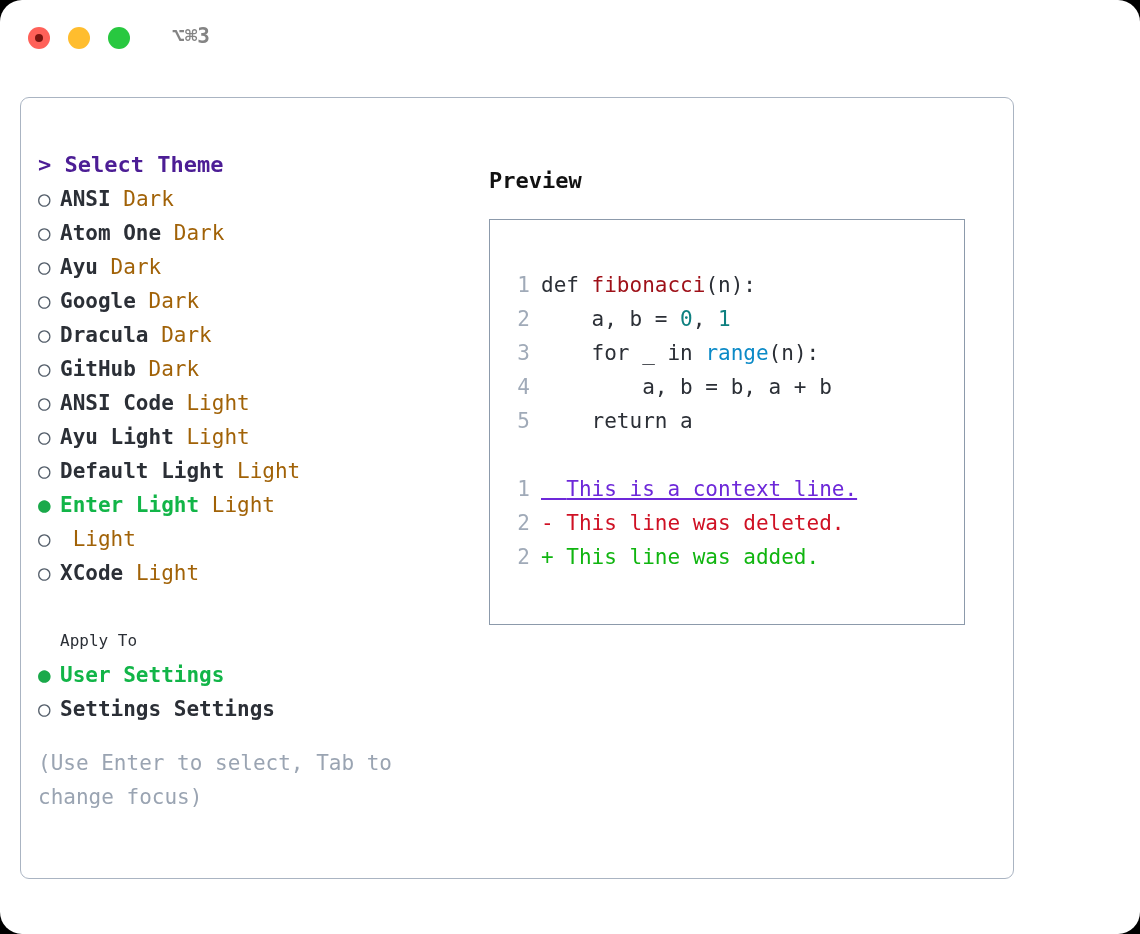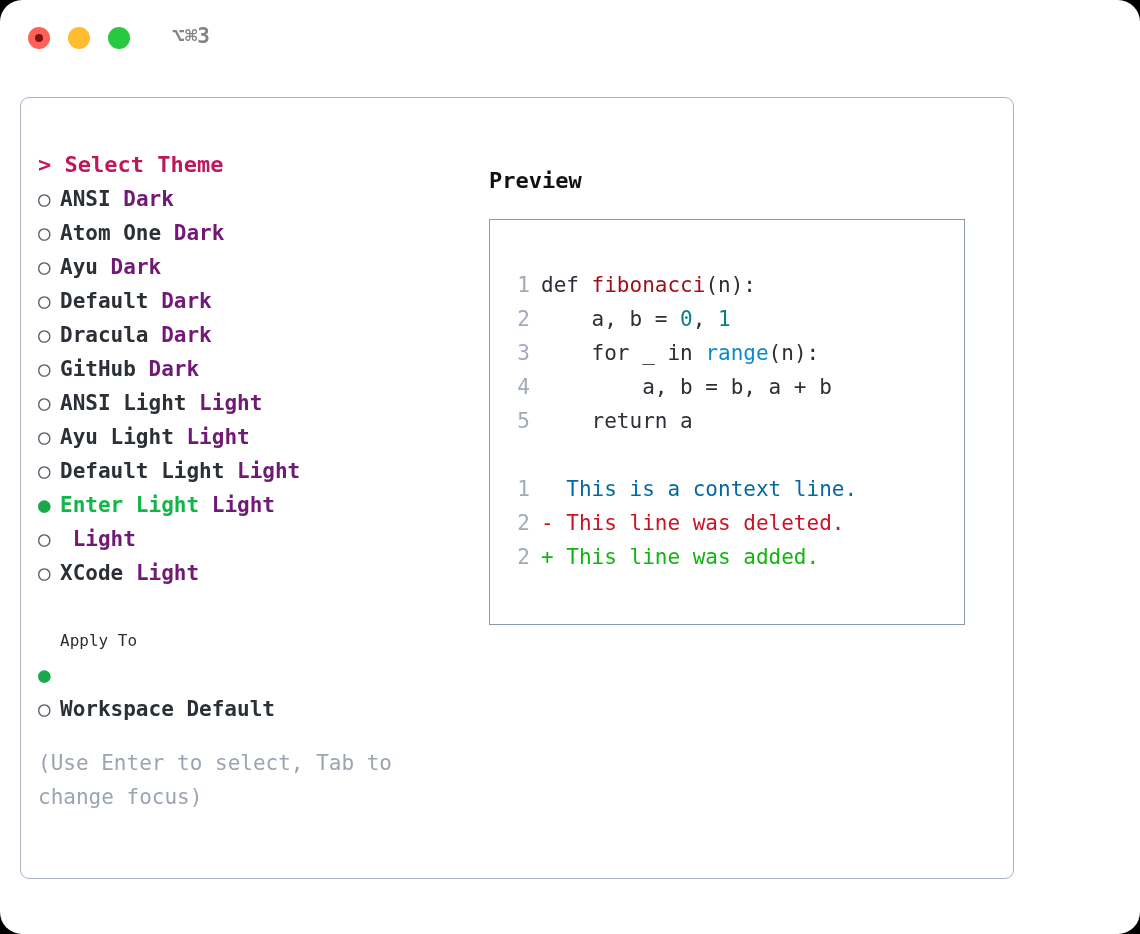--- a/index.html
+++ b/index.html
@@ -71,21 +71,21 @@
 
   
   #left-col {
     position: absolute;
     left: 17px; top: 50px;
     width: 430px;
   }
   #theme-header {
     font-size: 22px;
     font-weight: bold;
-    color: #be185d;
+    color: #4c1d95;
     white-space: pre;
     line-height: 34px;
     height: 34px;
   }
   .opt-row {
     display: flex;
     align-items: baseline;
     line-height: 34px;
     height: 34px;
     font-size: 21px;
@@ -94,21 +94,21 @@
   .bullet {
     display: inline-block;
     width: 22px;
     flex: 0 0 22px;
     font-size: 21px;
     color: #555f6b;
   }
   .bullet.sel { color: #1aa94a; }
   .opt-name { color: #2b2f36; font-weight: bold; }
   .opt-row.selected .opt-name { color: #12b548; }
-  .opt-variant { color: #701a75; font-weight: bold; }
+  .opt-variant { color: #a16207; }
 
   #apply-block { margin-top: 34px; }
   #apply-header {
     font-size: 16px;
     color: #2b2f36;
     line-height: 34px;
     height: 34px;
     padding-left: 22px;
     white-space: pre;
   }
@@ -159,21 +159,21 @@
     width: 28px;
     flex: 0 0 28px;
     text-align: right;
     color: #a0aab8;
     margin-right: 11px;
   }
   .code-text { color: #2b2f36; }
   .tok-func { color: #9e1018; }
   .tok-num  { color: #0e8080; }
   .tok-call { color: #0b8ac7; }
-  .diff-ctx { color: #0369a1; }
+  .diff-ctx { color: #6d28d9; text-decoration: underline; }
   .diff-del { color: #cf1124; }
   .diff-add { color: #10b510; }
   .blank-line { height: 34px; }
 </style>
 </head>
 <body>
 
 <div id="window">
 
   <div id="titlebar">
@@ -184,36 +184,36 @@
   </div>
 
   <div id="panel">
 
     <div id="left-col">
       <div id="theme-header">&gt; Select Theme</div>
       <div id="theme-list">
           <div class="opt-row"><span class="bullet">○</span><span class="opt-name">ANSI</span><span> </span><span class="opt-variant">Dark</span></div>
           <div class="opt-row"><span class="bullet">○</span><span class="opt-name">Atom One</span><span> </span><span class="opt-variant">Dark</span></div>
           <div class="opt-row"><span class="bullet">○</span><span class="opt-name">Ayu</span><span> </span><span class="opt-variant">Dark</span></div>
-          <div class="opt-row"><span class="bullet">○</span><span class="opt-name">Default</span><span> </span><span class="opt-variant">Dark</span></div>
+          <div class="opt-row"><span class="bullet">○</span><span class="opt-name">Google</span><span> </span><span class="opt-variant">Dark</span></div>
           <div class="opt-row"><span class="bullet">○</span><span class="opt-name">Dracula</span><span> </span><span class="opt-variant">Dark</span></div>
           <div class="opt-row"><span class="bullet">○</span><span class="opt-name">GitHub</span><span> </span><span class="opt-variant">Dark</span></div>
-          <div class="opt-row"><span class="bullet">○</span><span class="opt-name">ANSI Light</span><span> </span><span class="opt-variant">Light</span></div>
+          <div class="opt-row"><span class="bullet">○</span><span class="opt-name">ANSI Code</span><span> </span><span class="opt-variant">Light</span></div>
           <div class="opt-row"><span class="bullet">○</span><span class="opt-name">Ayu Light</span><span> </span><span class="opt-variant">Light</span></div>
           <div class="opt-row"><span class="bullet">○</span><span class="opt-name">Default Light</span><span> </span><span class="opt-variant">Light</span></div>
           <div class="opt-row selected"><span class="bullet sel">●</span><span class="opt-name">Enter Light</span><span> </span><span class="opt-variant">Light</span></div>
           <div class="opt-row"><span class="bullet">○</span><span> </span><span class="opt-variant">Light</span></div>
           <div class="opt-row"><span class="bullet">○</span><span class="opt-name">XCode</span><span> </span><span class="opt-variant">Light</span></div>
         </div>
 
       <div id="apply-block">
         <div id="apply-header">Apply To</div>
         <div id="apply-list">
-            <div class="opt-row selected"><span class="bullet sel">●</span></div>
-            <div class="opt-row"><span class="bullet">○</span><span class="opt-name">Workspace Default</span></div>
+            <div class="opt-row selected"><span class="bullet sel">●</span><span class="opt-name">User Settings</span></div>
+            <div class="opt-row"><span class="bullet">○</span><span class="opt-name">Settings Settings</span></div>
           </div>
       </div>
 
       <div id="hint">(Use Enter to select, Tab to change focus)</div>
     </div>
 
     <div id="right-col">
       <div id="preview-header">Preview</div>
       <div id="preview-box">
         <div id="code-block">

